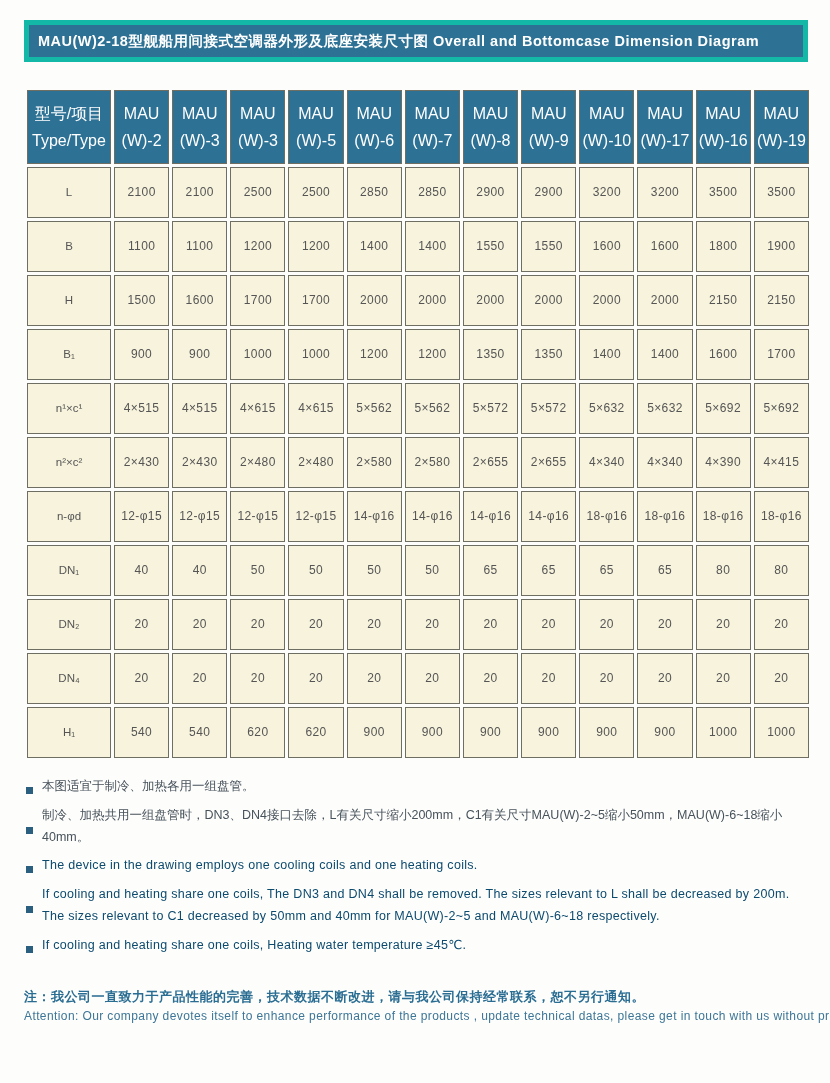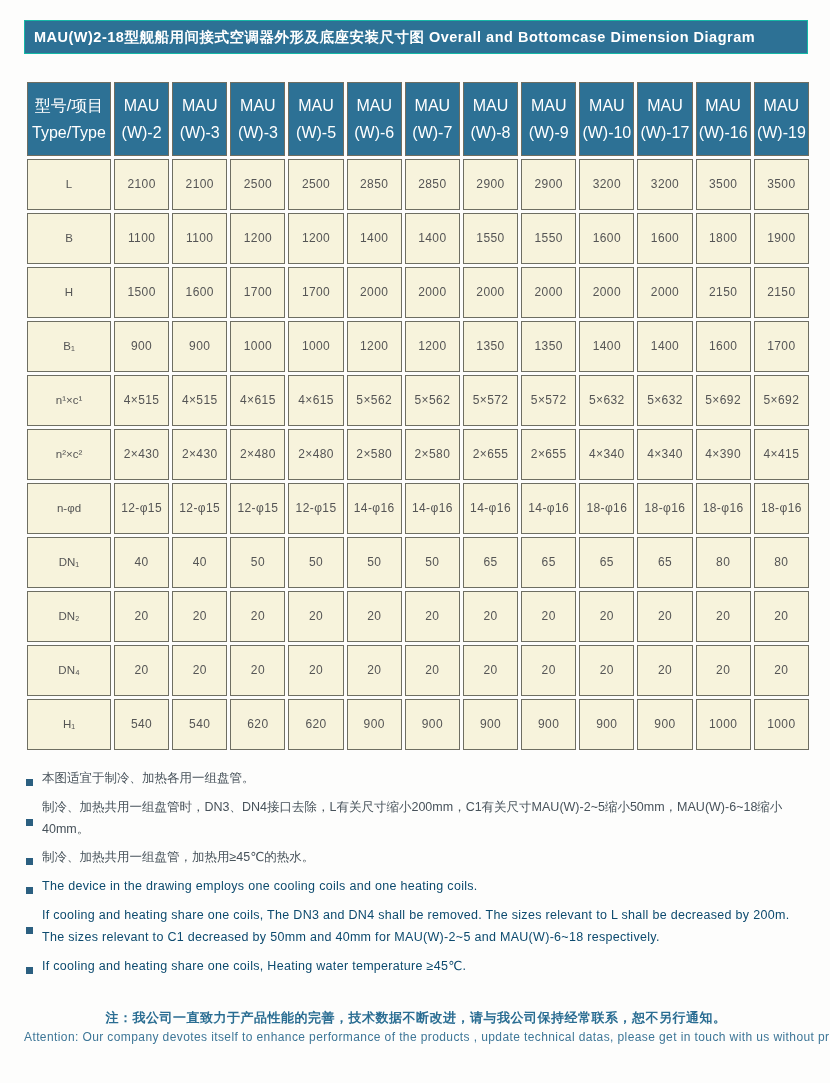--- a/index.html
+++ b/index.html
@@ -3,21 +3,21 @@
 <meta charset="utf-8">
 <style>
   html,body{margin:0;padding:0;}
   body{
     width:830px;height:1083px;background:#fdfdfc;
     font-family:"Liberation Sans","DejaVu Sans",sans-serif;
     color:#4d4d4d;overflow:hidden;
   }
   .page{padding:20px 22px 0 24px;}
   .title-bar{
-    background:#2d7195;border:1px solid #14b8a6;color:#fff;
+    background:#2d7195;border:5px solid #14b8a6;color:#fff;
     font-size:14.5px;font-weight:bold;letter-spacing:0.5px;
     padding:7px 9px 6px 9px;line-height:1.3;
   }
   table.dim-table{
     border-collapse:separate;border-spacing:3px;
     table-layout:fixed;width:788px;margin-top:25px;
   }
   table.dim-table col.label-col{width:84px;}
   table.dim-table th,table.dim-table td{
     border:1px solid #6e6e62;text-align:center;vertical-align:middle;
@@ -43,21 +43,21 @@
   .note .bullet{
     flex:0 0 auto;width:7px;height:7px;background:#2b5f80;
     margin:7px 9px 0 2px;
   }
   .note .note-text{font-size:12.5px;}
   .note.cn .note-text{color:#47525a;}
   .note.en .note-text{color:#0c4a6e;letter-spacing:0.3px;}
   .attention{margin-top:30px;}
   .attention-cn{
     color:#2a6d92;font-size:13px;font-weight:bold;
-    letter-spacing:0.5px;line-height:1.5;text-align:center;
+    letter-spacing:0.5px;line-height:1.5;
   }
   .attention-en{
     color:#3d7697;font-size:12px;letter-spacing:0.4px;
     line-height:1.6;margin-top:1px;white-space:nowrap;
   }
 </style>
 </head>
 <body>
 
 <div class="page">
@@ -295,24 +295,20 @@
 
   <div class="notes">
       <div class="note cn">
         <span class="bullet"></span>
         <span class="note-text">本图适宜于制冷、加热各用一组盘管。</span>
       </div>
       <div class="note cn">
         <span class="bullet"></span>
         <span class="note-text">制冷、加热共用一组盘管时，DN3、DN4接口去除，L有关尺寸缩小200mm，C1有关尺寸MAU(W)-2~5缩小50mm，MAU(W)-6~18缩小40mm。</span>
       </div>
-      <div class="note cn">
-        <span class="bullet"></span>
-        <span class="note-text">制冷、加热共用一组盘管，加热用≥45℃的热水。</span>
-      </div>
       <div class="note en">
         <span class="bullet"></span>
         <span class="note-text">The device in the drawing employs one cooling coils and one heating coils.</span>
       </div>
       <div class="note en">
         <span class="bullet"></span>
         <span class="note-text">If cooling and heating share one coils, The DN3 and DN4 shall be removed. The sizes relevant to L shall be decreased by 200m. The sizes relevant to C1 decreased by 50mm and 40mm for MAU(W)-2~5 and MAU(W)-6~18 respectively.</span>
       </div>
       <div class="note en">
         <span class="bullet"></span>

